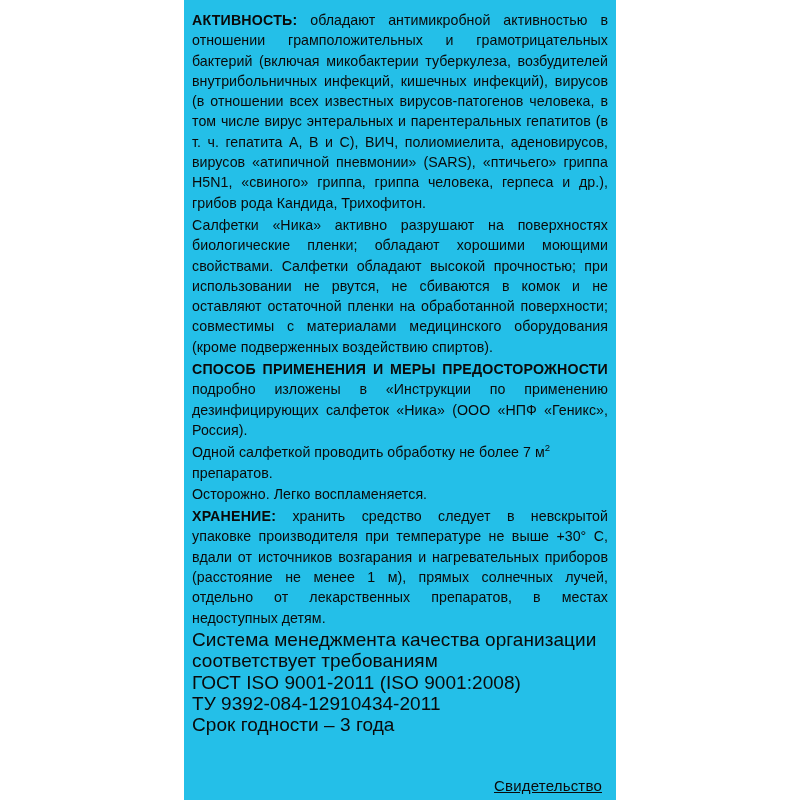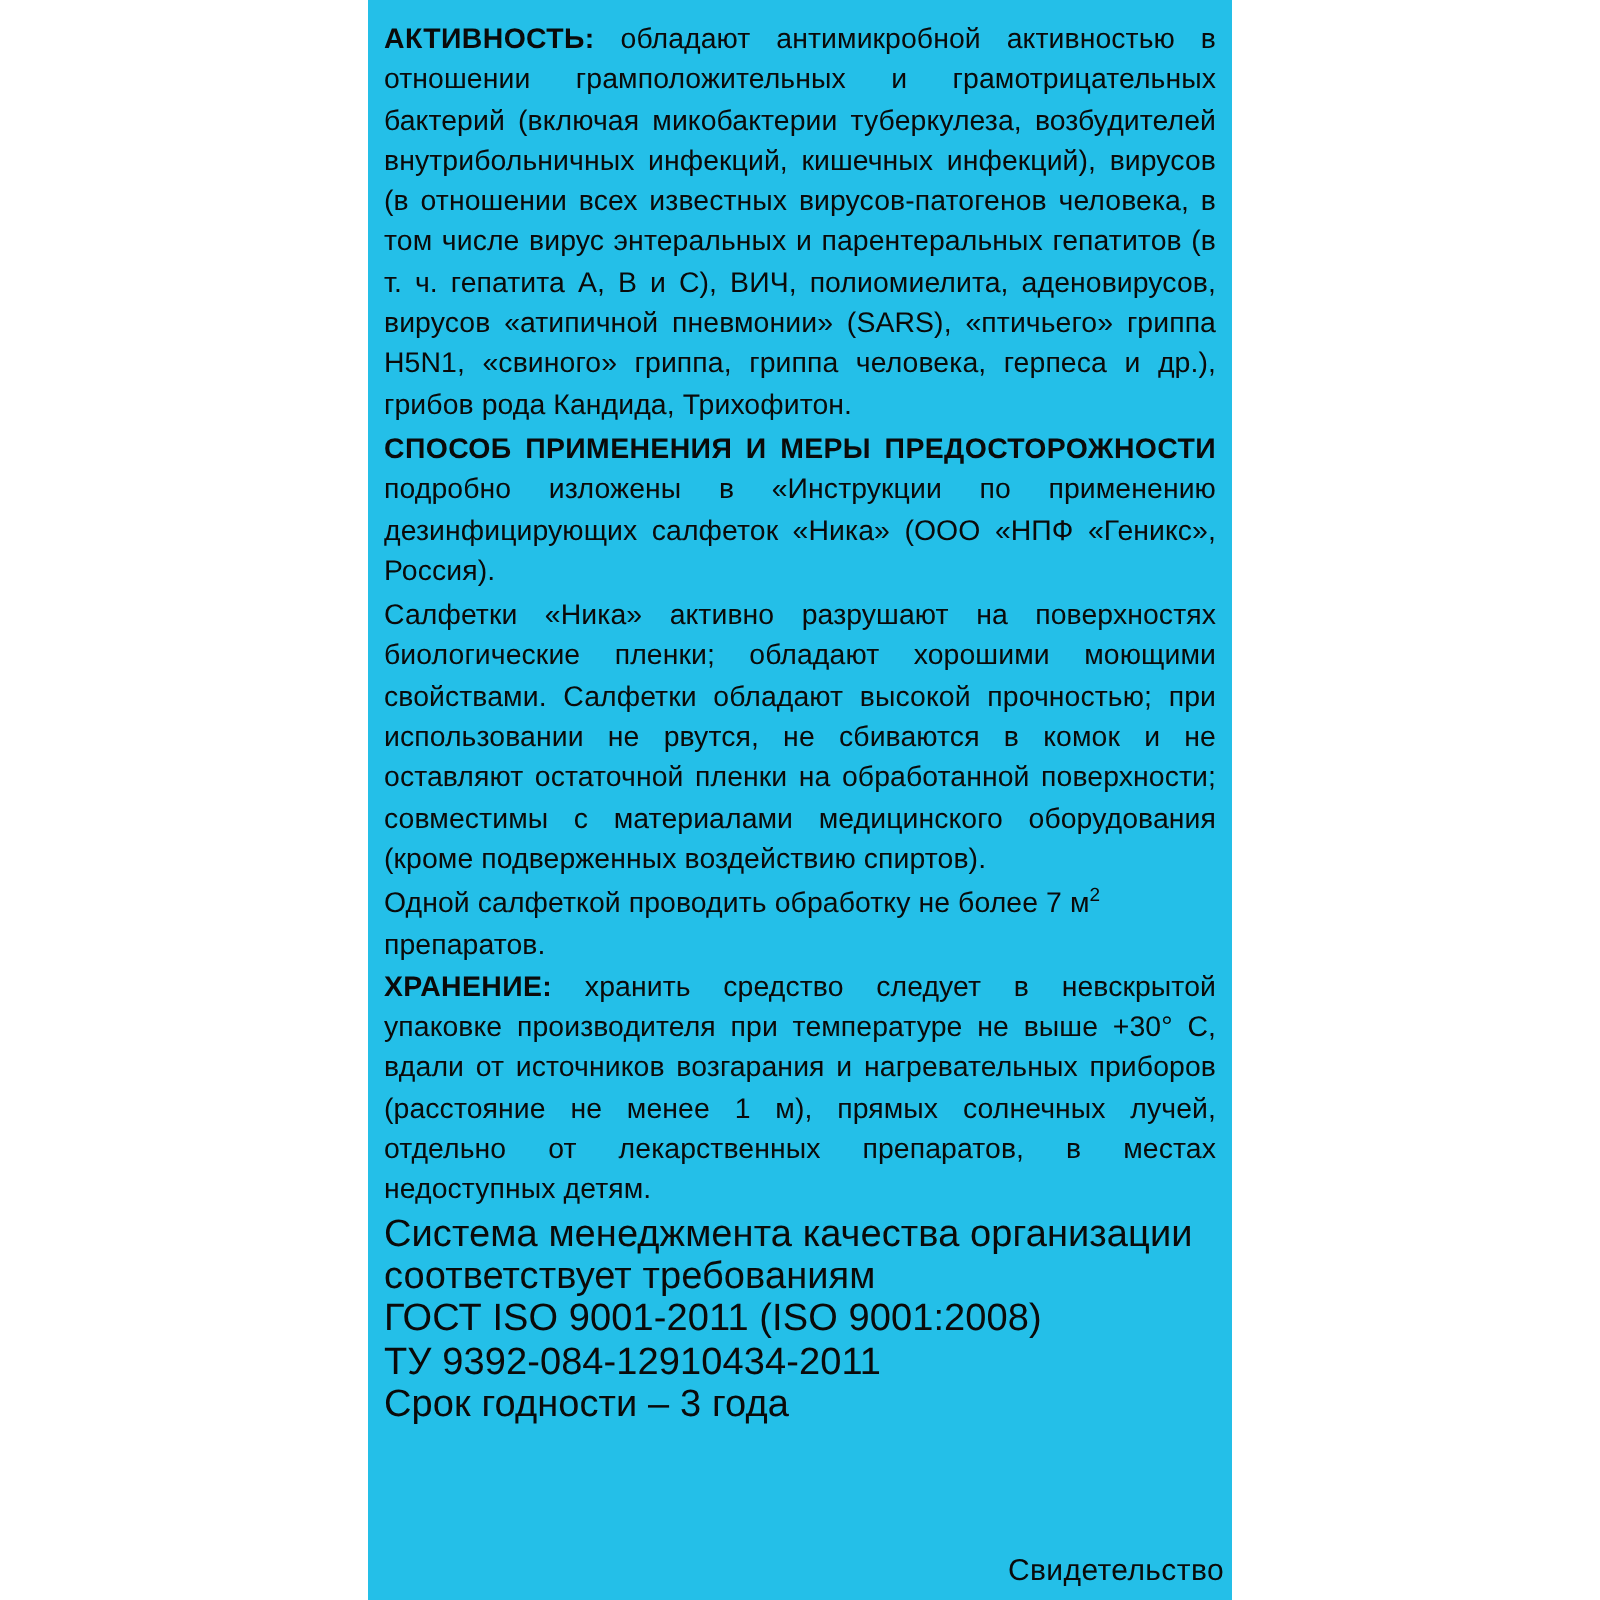--- a/index.html
+++ b/index.html
@@ -55,47 +55,49 @@
   }
   p.nojust { text-align: left; }
   .hdr {
     font-weight: bold;
     letter-spacing: 0.2px;
   }
   .blk { margin-bottom: 2px; }
   sup { font-size: 9.5px; vertical-align: super; line-height: 0; }
   .cert {
     position: absolute;
-    right: 4px;
+    right: 14px;
     bottom: 6px;
     font-size: 15px;
     color: #0a0a0a;
     letter-spacing: 0.2px;
+    text-decoration: underline;
   }
   .tail { font-size: 19px; line-height: 20.3px; }
 </style>
 </head>
 <body>
 
 <div class="page">
 
   <div class="side-white left"></div>
   <div class="side-white right"></div>
 
   <div class="label-panel">
     <div class="text-body">
 
       <p class="blk"><span class="hdr">АКТИВНОСТЬ:</span><span> обладают антимикробной активностью в отношении грамположительных и грамотрицательных бактерий (включая микобактерии туберкулеза, возбудителей внутрибольничных инфекций, кишечных инфекций), вирусов (в отношении всех известных вирусов-патогенов человека, в том числе вирус энтеральных и парентеральных гепатитов (в т. ч. гепатита А, В и С), ВИЧ, полиомиелита, аденовирусов, вирусов «атипичной пневмонии» (SARS), «птичьего» гриппа H5N1, «свиного» гриппа, гриппа человека, герпеса и др.), грибов рода Кандида, Трихофитон.</span></p>
 
+      <p class="blk"><span>Салфетки «Ника» активно разрушают на поверхностях биологические пленки; обладают хорошими моющими свойствами. Салфетки обладают высокой прочностью; при использовании не рвутся, не сбиваются в комок и не оставляют остаточной пленки на обработанной поверхности; совместимы с материалами медицинского оборудования (кроме подверженных воздействию спиртов).</span></p>
+
       <p class="blk"><span class="hdr">СПОСОБ ПРИМЕНЕНИЯ И МЕРЫ ПРЕДОСТОРОЖНОСТИ</span><span> подробно изложены в «Инструкции по применению дезинфицирующих салфеток «Ника» (ООО «НПФ «Геникс», Россия).</span></p>
-
-      <p class="blk"><span>Салфетки «Ника» активно разрушают на поверхностях биологические пленки; обладают хорошими моющими свойствами. Салфетки обладают высокой прочностью; при использовании не рвутся, не сбиваются в комок и не оставляют остаточной пленки на обработанной поверхности; совместимы с материалами медицинского оборудования (кроме подверженных воздействию спиртов).</span></p>
 
       <p class="nojust"><span>Одной салфеткой проводить обработку не более 7 м</span><sup>2</sup><span> препаратов.</span></p>
 
+      <p class="nojust blk"><span>Осторожно. Легко воспламеняется.</span></p>
 
       <p class="blk"><span class="hdr">ХРАНЕНИЕ:</span><span> хранить средство следует в невскрытой упаковке производителя при температуре не выше +30° С, вдали от источников возгарания и нагревательных приборов (расстояние не менее 1 м), прямых солнечных лучей, отдельно от лекарственных препаратов, в местах недоступных детям.</span></p>
 
       <p class="nojust tail">Система менеджмента качества организации</p>
       <p class="nojust tail">соответствует требованиям</p>
       <p class="nojust tail">ГОСТ ISO 9001-2011 (ISO 9001:2008)</p>
       <p class="nojust tail">ТУ 9392-084-12910434-2011</p>
       <p class="nojust tail">Срок годности – 3 года</p>
 
     </div>

